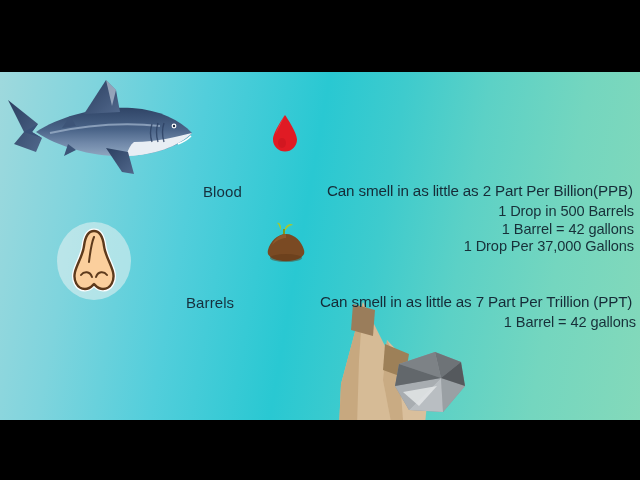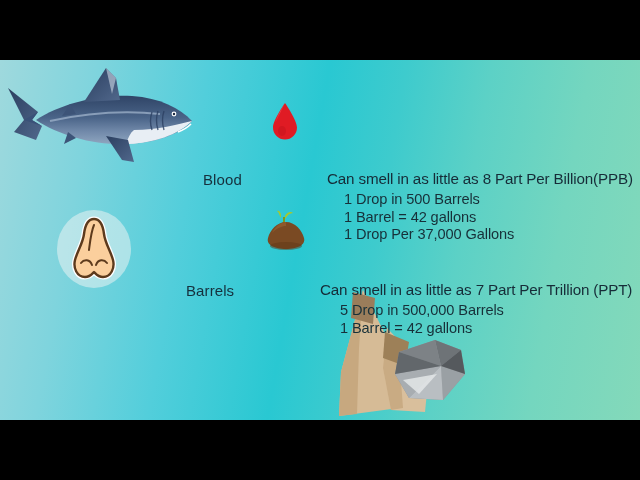--- a/index.html
+++ b/index.html
@@ -23,21 +23,21 @@
     background: #000000;
     z-index: 40;
   }
   #bar-top { top: 0; height: 60px; }
   #bar-bottom { top: 420px; height: 60px; }
 
   
   #scene {
     position: absolute;
     left: 0;
-    top: 60px;
+    top: 72px;
     width: 640px;
     height: 360px;
     background: linear-gradient(100deg,
        #9fd9dd 0%,
        #7fd4dd 14%,
        #52cedb 30%,
        #29c8d2 47%,
        #3ecbcd 58%,
        #5cd1c6 70%,
        #74d6bf 84%,
@@ -121,21 +121,21 @@
     letter-spacing: -0.15px;
   }
   #headline-blood { left: 327px; top: 110px; }
   #headline-geosmin { left: 320px; top: 221px; }
 
   .detail-block {
     position: absolute;
     color: #173039;
     font-size: 14.6px;
     line-height: 17.5px;
-    text-align: left;
+    text-align: right;
     letter-spacing: -0.1px;
     white-space: nowrap;
   }
   #details-blood { left: 344px; top: 131px; width: 290px; }
   #details-geosmin { left: 340px; top: 242px; width: 296px; }
   .detail-line { display: block; }
 </style>
 </head>
 <body>
 
@@ -244,31 +244,30 @@
         <path d="M74 64 L116 78 L70 86 Z" fill="#62676b"></path>
         <path d="M116 78 L140 86 L118 112 Z" fill="#9aa0a4"></path>
         <path d="M84 110 L116 78 L118 112 Z" fill="#b9bec2"></path>
         <path d="M136 62 L140 86 L116 78 Z" fill="#55595d"></path>
         <path d="M78 92 L112 86 L94 106 Z" fill="#e3e6e8" opacity="0.85"></path>
       </g>
     </svg>
 
     <div class="label" id="label-blood">Blood</div>
 
-    <div class="headline" id="headline-blood">Can smell in as little as 8 Part Per Billion(PPB)</div>
+    <div class="headline" id="headline-blood">Can smell in as little as 2 Part Per Billion(PPB)</div>
 
     <div class="detail-block" id="details-blood">
       <span class="detail-line">1 Drop in 500 Barrels</span>
       <span class="detail-line">1 Barrel = 42 gallons</span>
       <span class="detail-line">1 Drop Per 37,000 Gallons</span>
     </div>
 
     <div class="label" id="label-geosmin">Barrels</div>
 
     <div class="headline" id="headline-geosmin">Can smell in as little as 7 Part Per Trillion (PPT)</div>
 
     <div class="detail-block" id="details-geosmin">
-      <span class="detail-line">5 Drop in 500,000 Barrels</span>
       <span class="detail-line">1 Barrel = 42 gallons</span>
     </div>
 
   </div>
 </div>
 
 </body></html>

